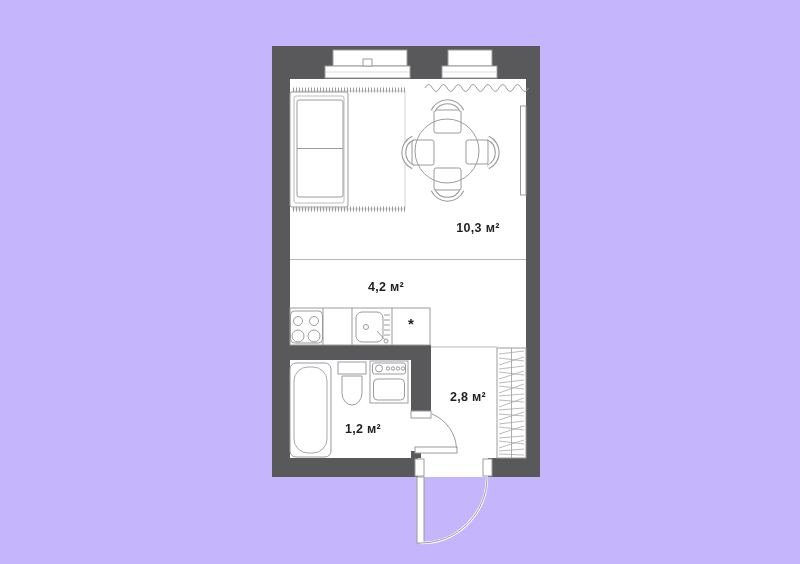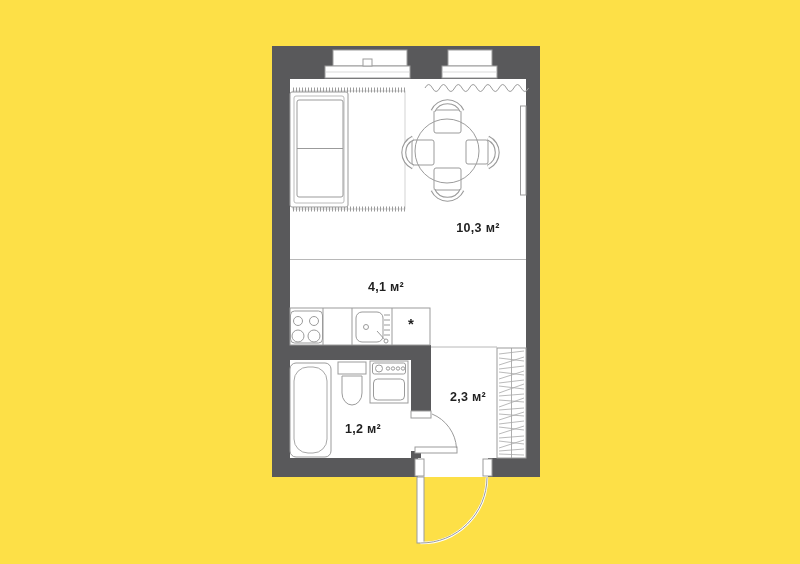--- a/index.html
+++ b/index.html
@@ -1,16 +1,16 @@
 <!DOCTYPE html>
 <html><head>
 <meta charset="utf-8">
 <style>
   html,body{margin:0;padding:0;background:#000;}
-  .canvas{position:relative;width:800px;height:564px;background:#fde047;overflow:hidden;
+  .canvas{position:relative;width:800px;height:564px;background:#c4b5fd;overflow:hidden;
           font-family:"Liberation Sans", sans-serif;}
   .floor{position:absolute;left:272px;top:46px;width:268px;height:431px;background:#ffffff;}
   .wall{position:absolute;background:#59595b;}
   .w-top{left:272px;top:46px;width:268px;height:33px;}
   .w-left{left:272px;top:46px;width:18px;height:431px;}
   .w-right{left:526px;top:46px;width:14px;height:431px;}
   .w-bottom-left{left:272px;top:458px;width:146px;height:19px;}
   .w-bottom-right{left:488px;top:458px;width:52px;height:19px;}
   .w-kitchen-bath{left:272px;top:345px;width:159px;height:15px;}
   .w-bath-hall{left:411px;top:345px;width:20px;height:66px;}
@@ -172,18 +172,18 @@
       <rect x="418" y="459" width="70" height="18" fill="#ffffff"></rect>
       <rect x="415" y="459" width="9" height="17" fill="#ffffff" stroke="#9b9b9b"></rect>
       <rect x="483" y="459" width="9" height="17" fill="#ffffff" stroke="#9b9b9b"></rect>
       <rect x="417" y="477" width="7" height="66" fill="#ffffff" stroke="#9b9b9b"></rect>
       <path d="M420.5 543 A 66 66 0 0 0 487 477.5" fill="none" stroke="#ffffff" stroke-width="2.5"></path>
       <path d="M420.5 543 A 66 66 0 0 0 487 477.5" fill="none" stroke="#9b9b9b" stroke-width="1"></path>
     </g>
   </svg>
 
   <span class="room-label lbl-living">10,3 м²</span>
-  <span class="room-label lbl-kitchen">4,1 м²</span>
+  <span class="room-label lbl-kitchen">4,2 м²</span>
   <span class="room-label lbl-bathroom">1,2 м²</span>
-  <span class="room-label lbl-hallway">2,3 м²</span>
+  <span class="room-label lbl-hallway">2,8 м²</span>
   <span class="counter-mark">*</span>
 
 </div>
 
 </body></html>

